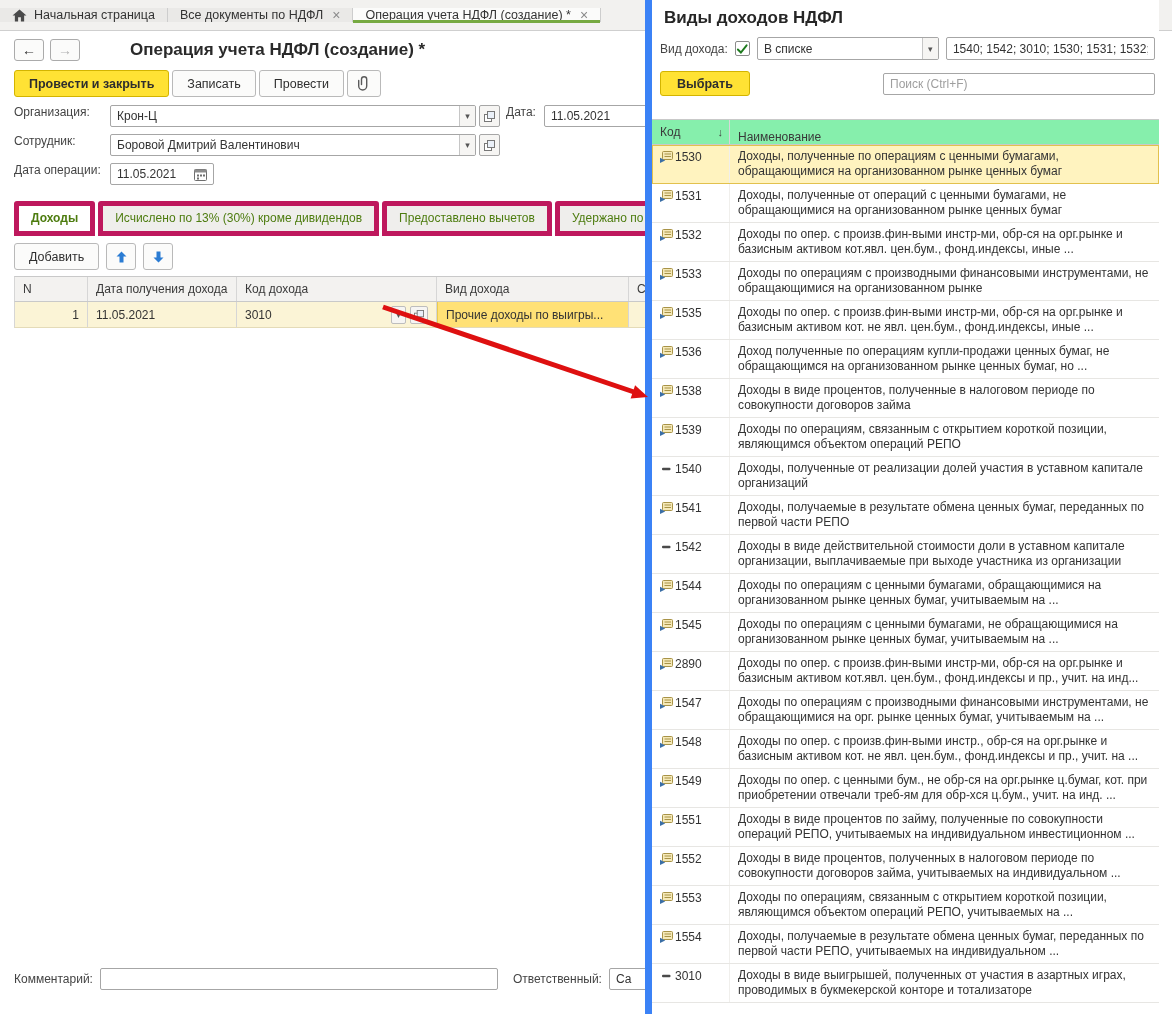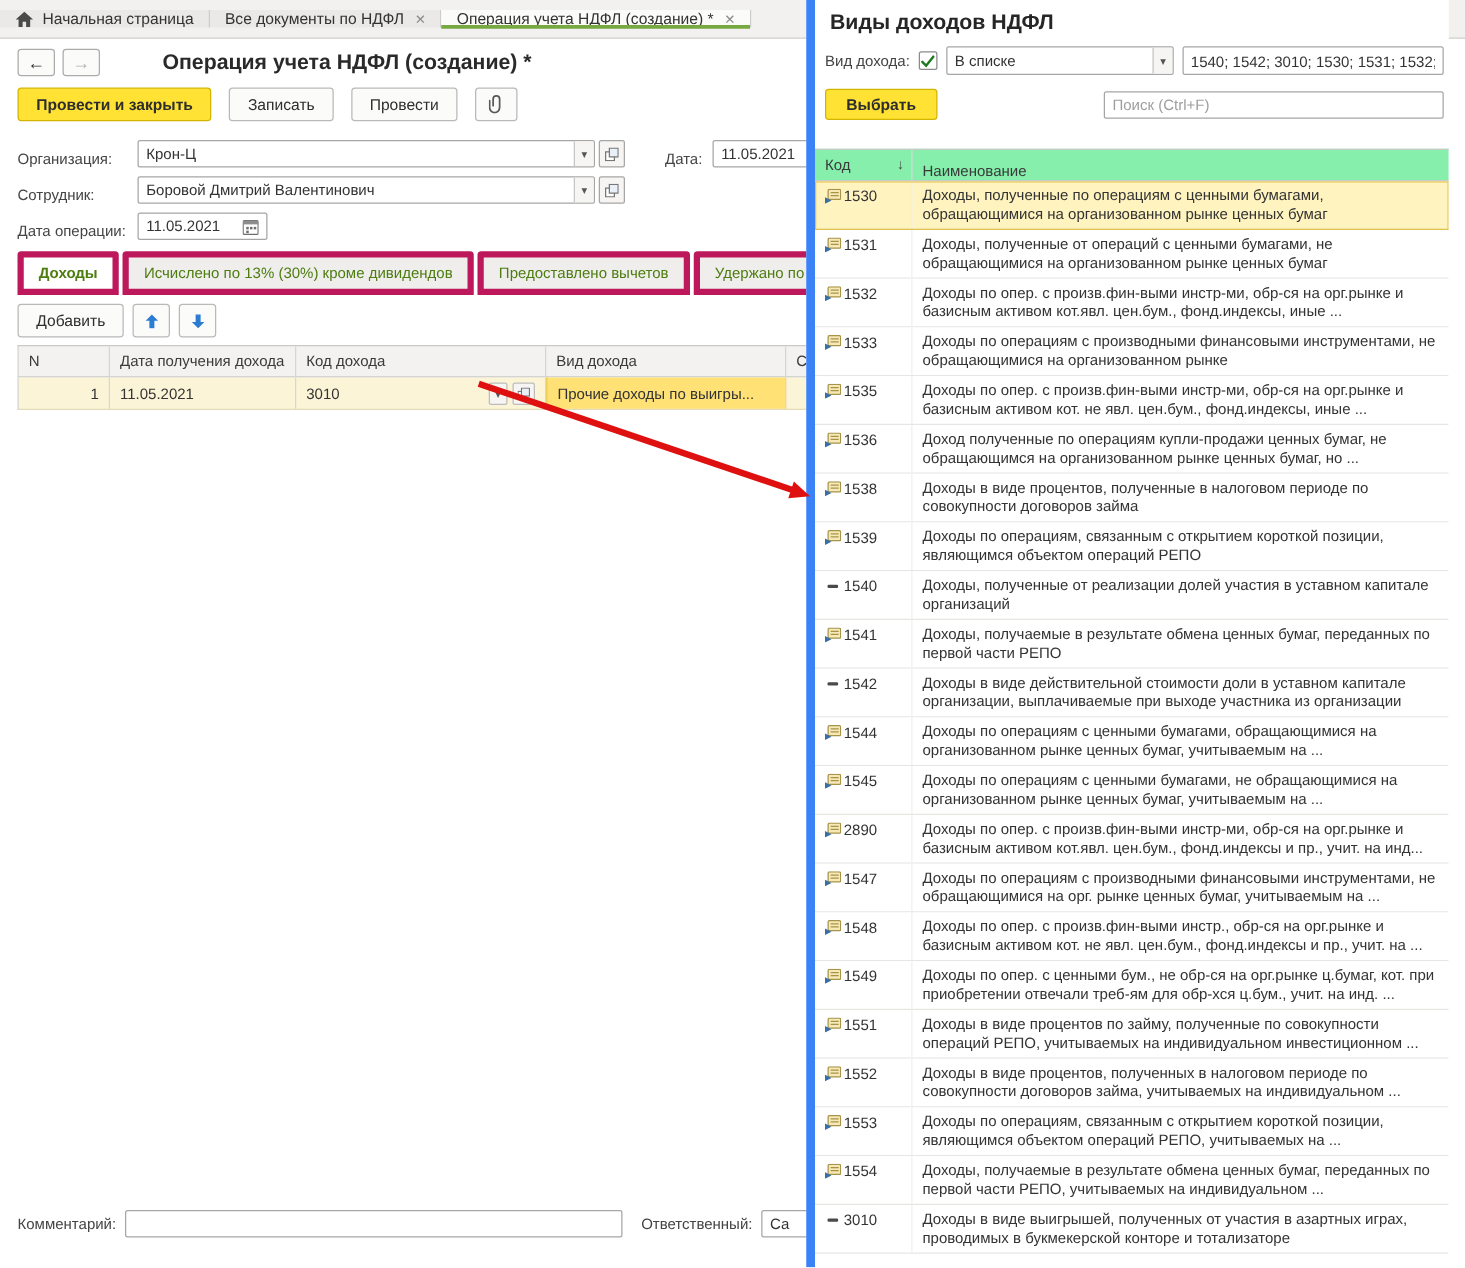--- a/index.html
+++ b/index.html
@@ -18,40 +18,40 @@
 
   
   .doc-head{display:flex;align-items:center;padding:8px 14px 2px}
   .nav-btn{width:30px;height:22px;border:1px solid #ABABAB;border-radius:3px;background:#FBFBFA;
            display:inline-flex;align-items:center;justify-content:center;margin-right:6px;cursor:pointer;font-size:14px}
   .nav-btn .ar{font-weight:bold;line-height:1}
   .nav-btn.back .ar{color:#2F2F2F}
   .nav-btn.fwd .ar{color:#B3B3B3}
   .doc-title{font-size:17px;font-weight:bold;color:#2A2A2A;margin-left:44px;white-space:nowrap}
 
-  .cmd-bar{display:flex;align-items:center;gap:14px;padding:7px 14px 8px}
+  .cmd-bar{display:flex;align-items:center;gap:3px;padding:7px 14px 8px}
   .btn{height:27px;padding:0 14px;border:1px solid #B9B9B9;border-radius:3px;background:#FBFBFA;
        font-family:"Liberation Sans",sans-serif;font-size:12.5px;color:#2E2E2E;cursor:pointer;
        display:inline-flex;align-items:center;justify-content:center;white-space:nowrap}
   .btn.yellow{background:#FFE234;border-color:#D3B400;font-weight:bold}
   .btn.iconic{width:34px;padding:0}
   .btn.sq{width:30px;padding:0}
 
   
-  .frow{display:flex;align-items:flex-end;padding:0 14px;height:29px}
+  .frow{display:flex;align-items:flex-start;padding:0 14px;height:29px}
   .flabel{color:#444;white-space:nowrap}
   .lab-w{width:96px;flex:0 0 auto}
   .combo{display:inline-flex;align-items:center;height:22px;border:1px solid #A6A6A6;border-radius:2px;background:#fff;overflow:hidden}
   .combo-text{flex:1;padding:0 6px;white-space:nowrap;overflow:hidden}
   .combo-dd{width:16px;align-self:stretch;display:flex;align-items:center;justify-content:center;
             border-left:1px solid #C6C6C6;color:#555;font-size:9px;background:#F6F5F3;cursor:pointer}
   .w-org{width:366px}
   .open-btn{width:21px;height:22px;border:1px solid #A6A6A6;border-radius:2px;background:#F6F5F3;margin-left:3px;
             display:inline-flex;align-items:center;justify-content:center;cursor:pointer}
-  .lab-date{margin-left:32px;margin-right:8px}
+  .lab-date{margin-left:6px;margin-right:8px}
   .inputbox{display:inline-flex;align-items:center;height:22px;border:1px solid #A6A6A6;border-radius:2px;background:#fff;padding:0 6px;white-space:nowrap;overflow:hidden}
   .date-v{width:112px;justify-content:space-between}
   .opdate-v{width:104px;justify-content:space-between}
 
   
   .ptabs{display:flex;gap:3px;padding:9px 14px 0;align-items:flex-end}
   .ptab{padding:5px 12px 6px;border:5px solid #be185d;border-radius:3px 3px 0 0;background:#EFEEEC;cursor:pointer;white-space:nowrap;color:#4d7c0f}
   .ptab.active{background:#FFFFFF;font-weight:bold}
 
   .grid-tools{display:flex;align-items:center;gap:7px;padding:7px 14px 6px}

